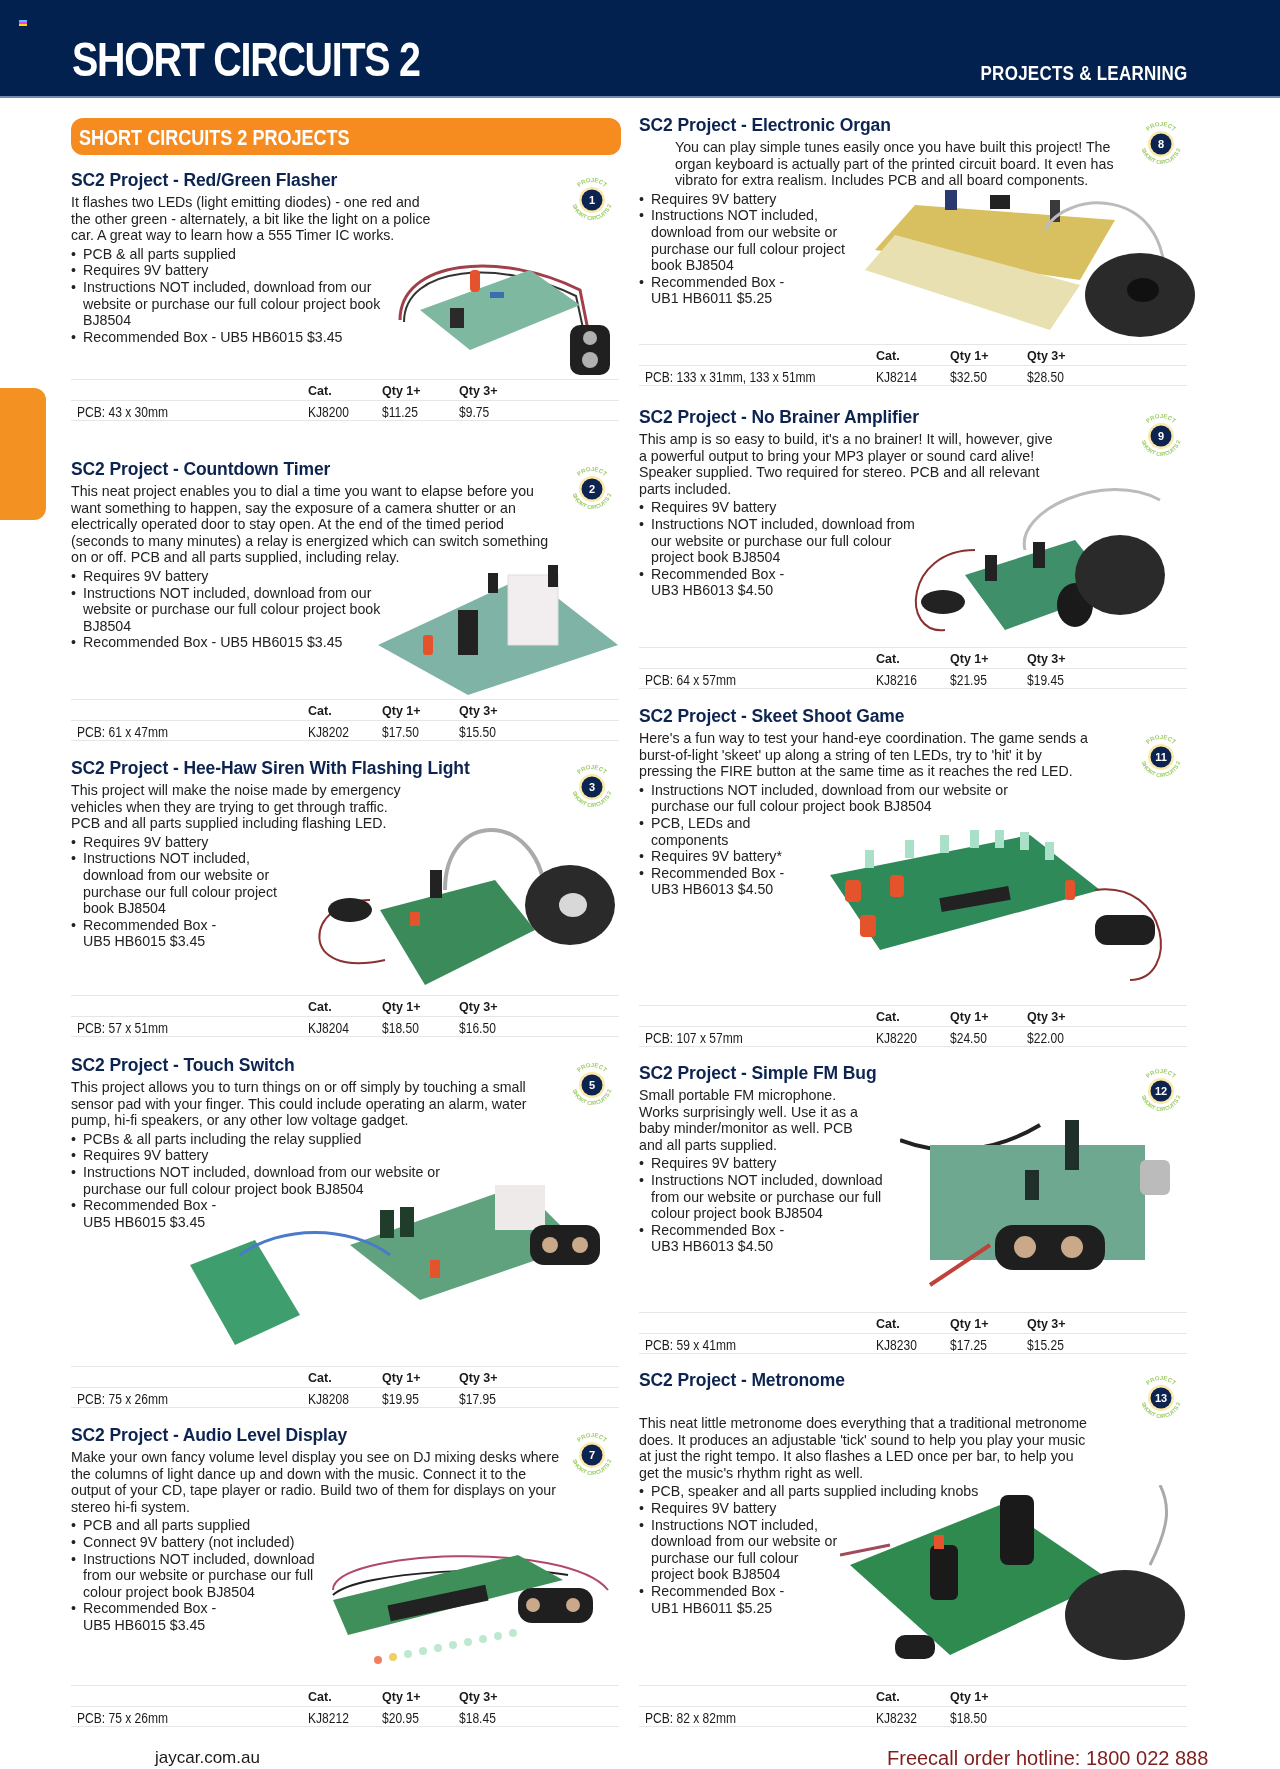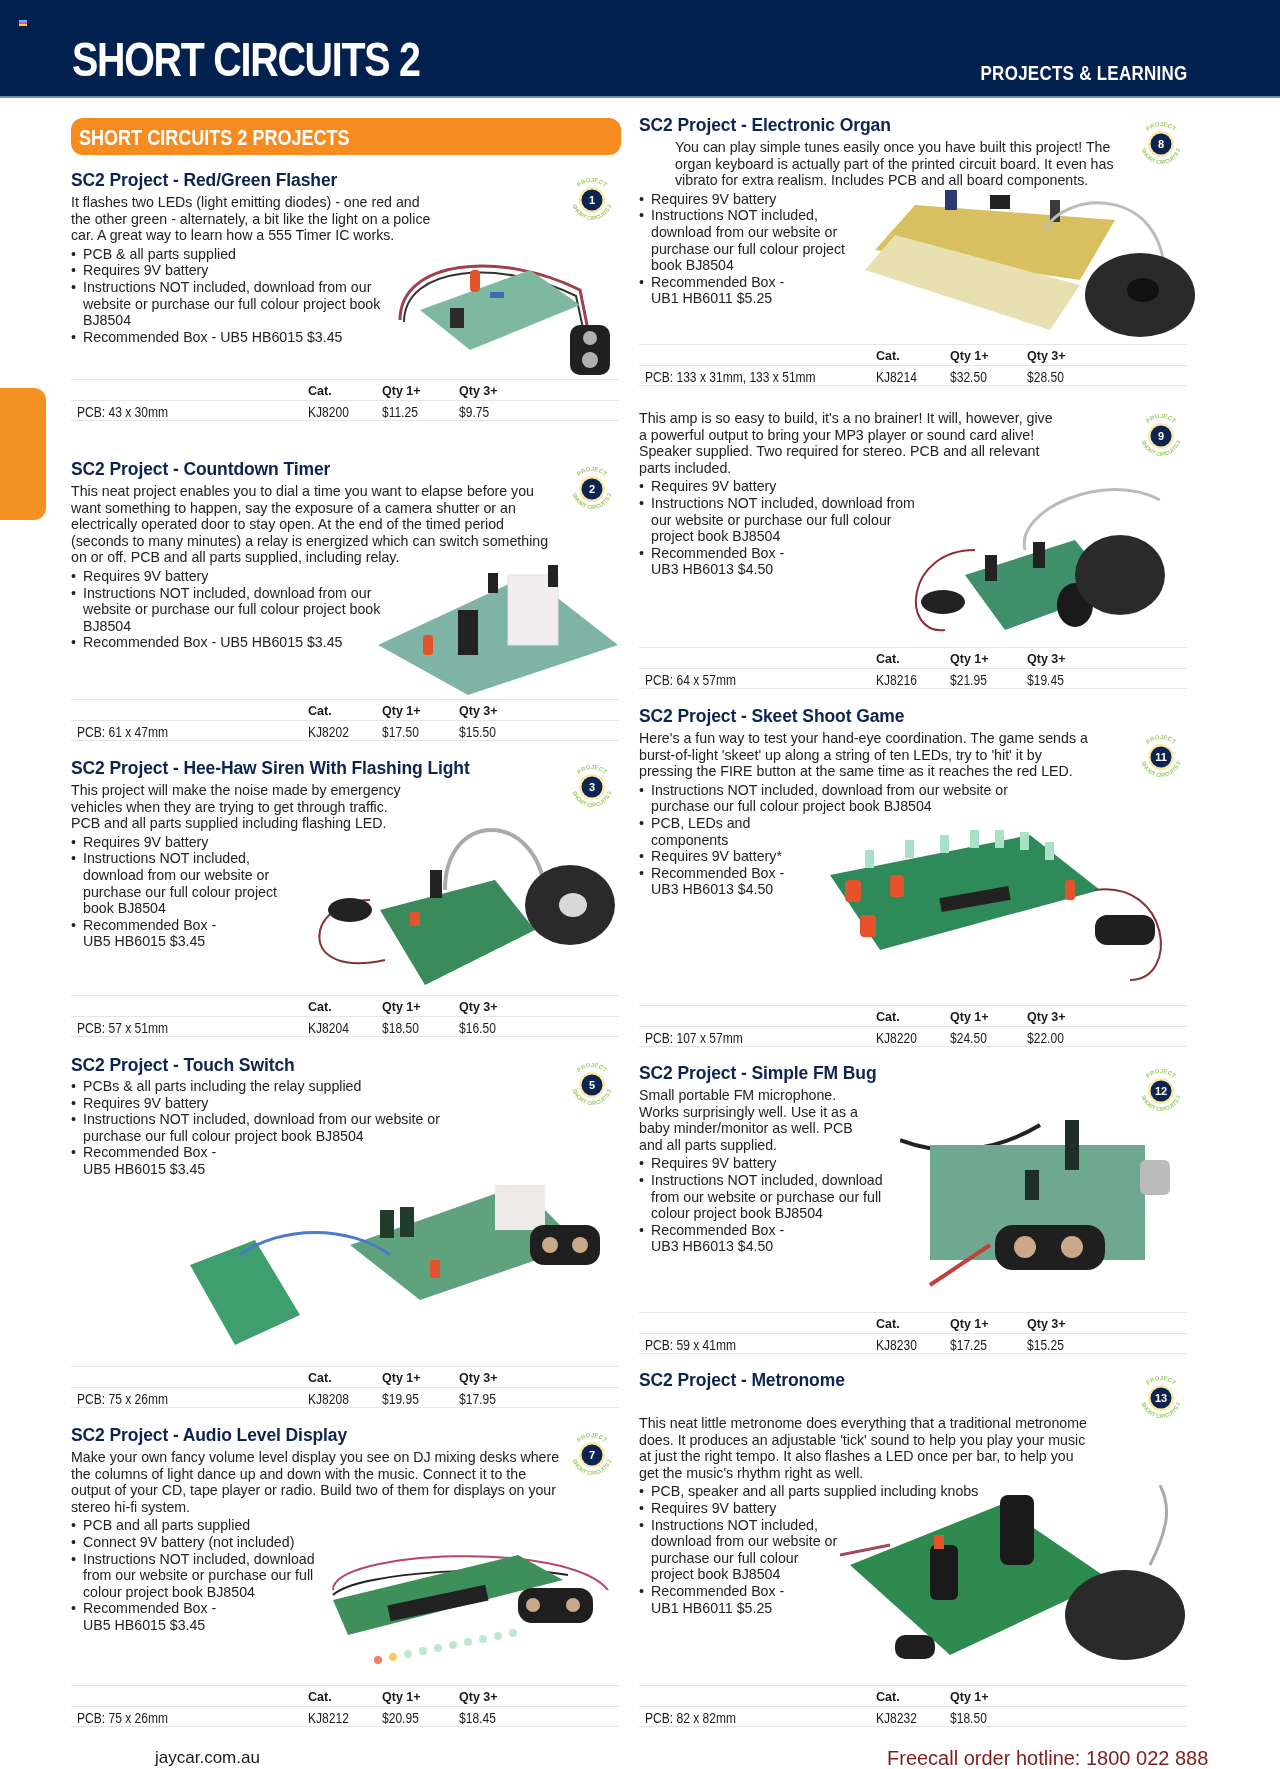--- a/index.html
+++ b/index.html
@@ -192,20 +192,21 @@
   <div class="row">
     <span class="c0">PCB: 57 x 51mm</span>
     <span class="c1">KJ8204</span>
     <span class="c2">$18.50</span>
     <span class="c3">$16.50</span>
   </div>
 </div>
 
 <div class="product" style="left:71px; top:1055px; width:500px;">
   <h2>SC2 Project - Touch Switch</h2>
+  <p class="desc" style="width:495px;">This project allows you to turn things on or off simply by touching a small sensor pad with your finger. This could include operating an alarm, water pump, hi-fi speakers, or any other low voltage gadget.</p>
   <ul>
     <li>PCBs &amp; all parts including the relay supplied</li>
     <li>Requires 9V battery</li>
     <li style="width:430px;">Instructions NOT included, download from our website or purchase our full colour project book BJ8504</li>
     <li style="width:160px;">Recommended Box - UB5 HB6015 $3.45</li>
   </ul>
 </div>
 <div class="badge" style="left:565px; top:1058px;">
   <svg viewBox="0 0 54 54">
     <defs>
@@ -343,20 +344,21 @@
   </div>
   <div class="row">
     <span class="c0">PCB: 133 x 31mm, 133 x 51mm</span>
     <span class="c1">KJ8214</span>
     <span class="c2">$32.50</span>
     <span class="c3">$28.50</span>
   </div>
 </div>
 
 <div class="product" style="left:639px; top:407px; width:440px;">
+  <h2>SC2 Project - No Brainer Amplifier</h2>
   <p class="desc" style="width:415px;">This amp is so easy to build, it's a no brainer! It will, however, give a powerful output to bring your MP3 player or sound card alive! Speaker supplied. Two required for stereo. PCB and all relevant parts included.</p>
   <ul>
     <li>Requires 9V battery</li>
     <li style="width:280px;">Instructions NOT included, download from our website or purchase our full colour project book BJ8504</li>
     <li style="width:160px;">Recommended Box - UB3 HB6013 $4.50</li>
   </ul>
 </div>
 <div class="badge" style="left:1134px; top:409px;">
   <svg viewBox="0 0 54 54">
     <defs>

